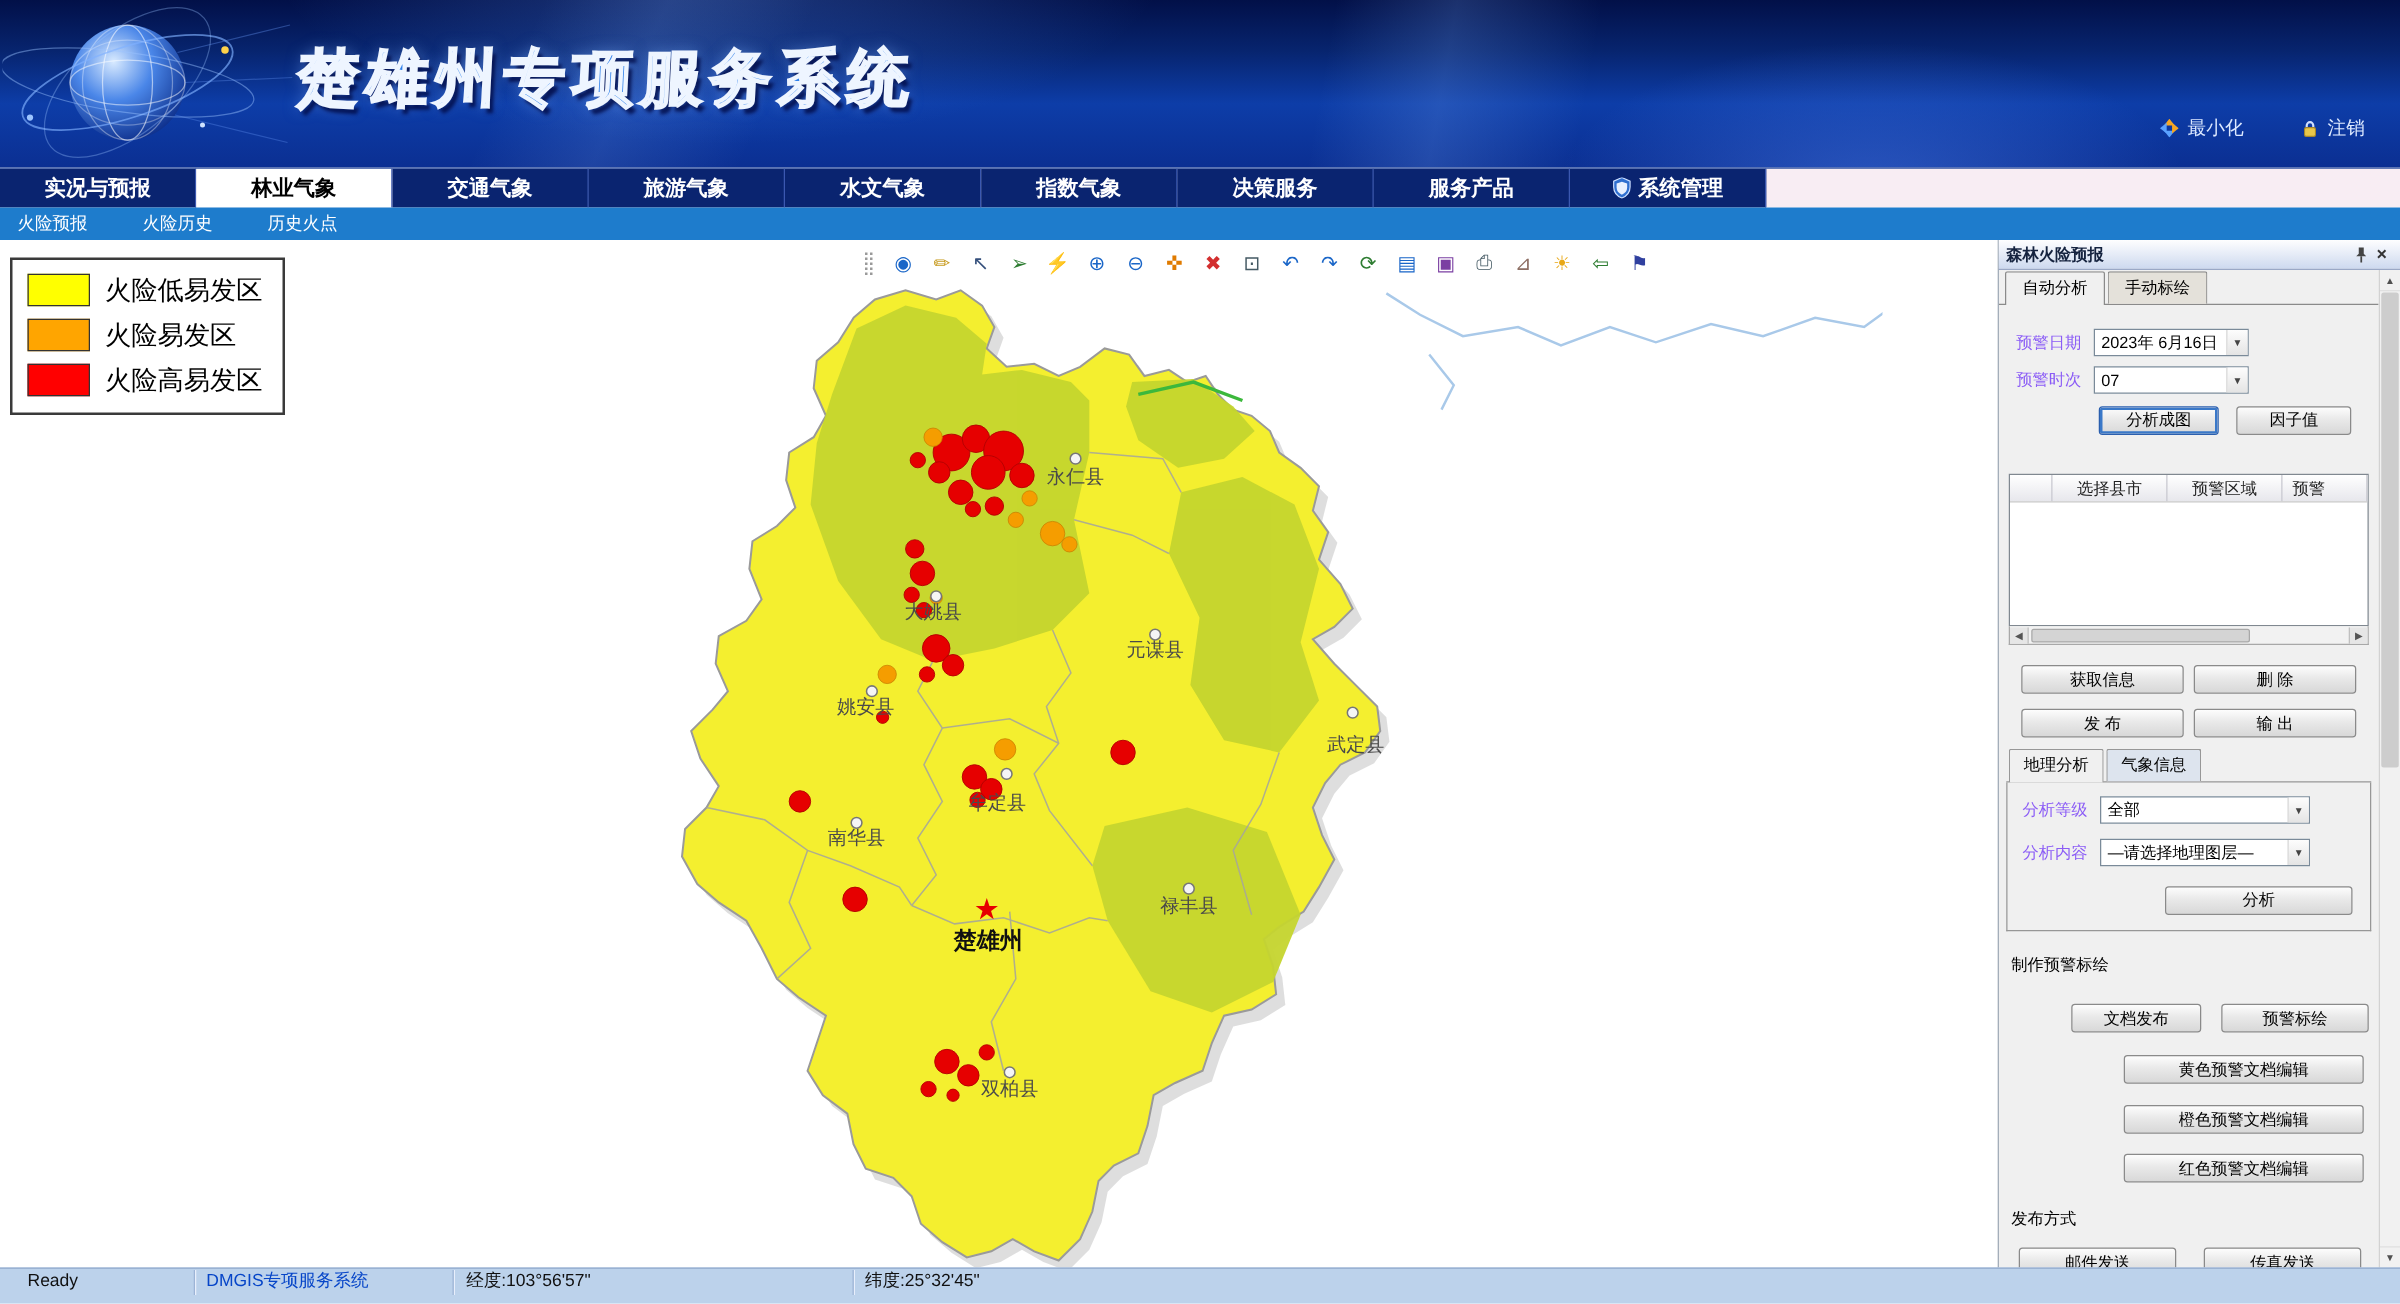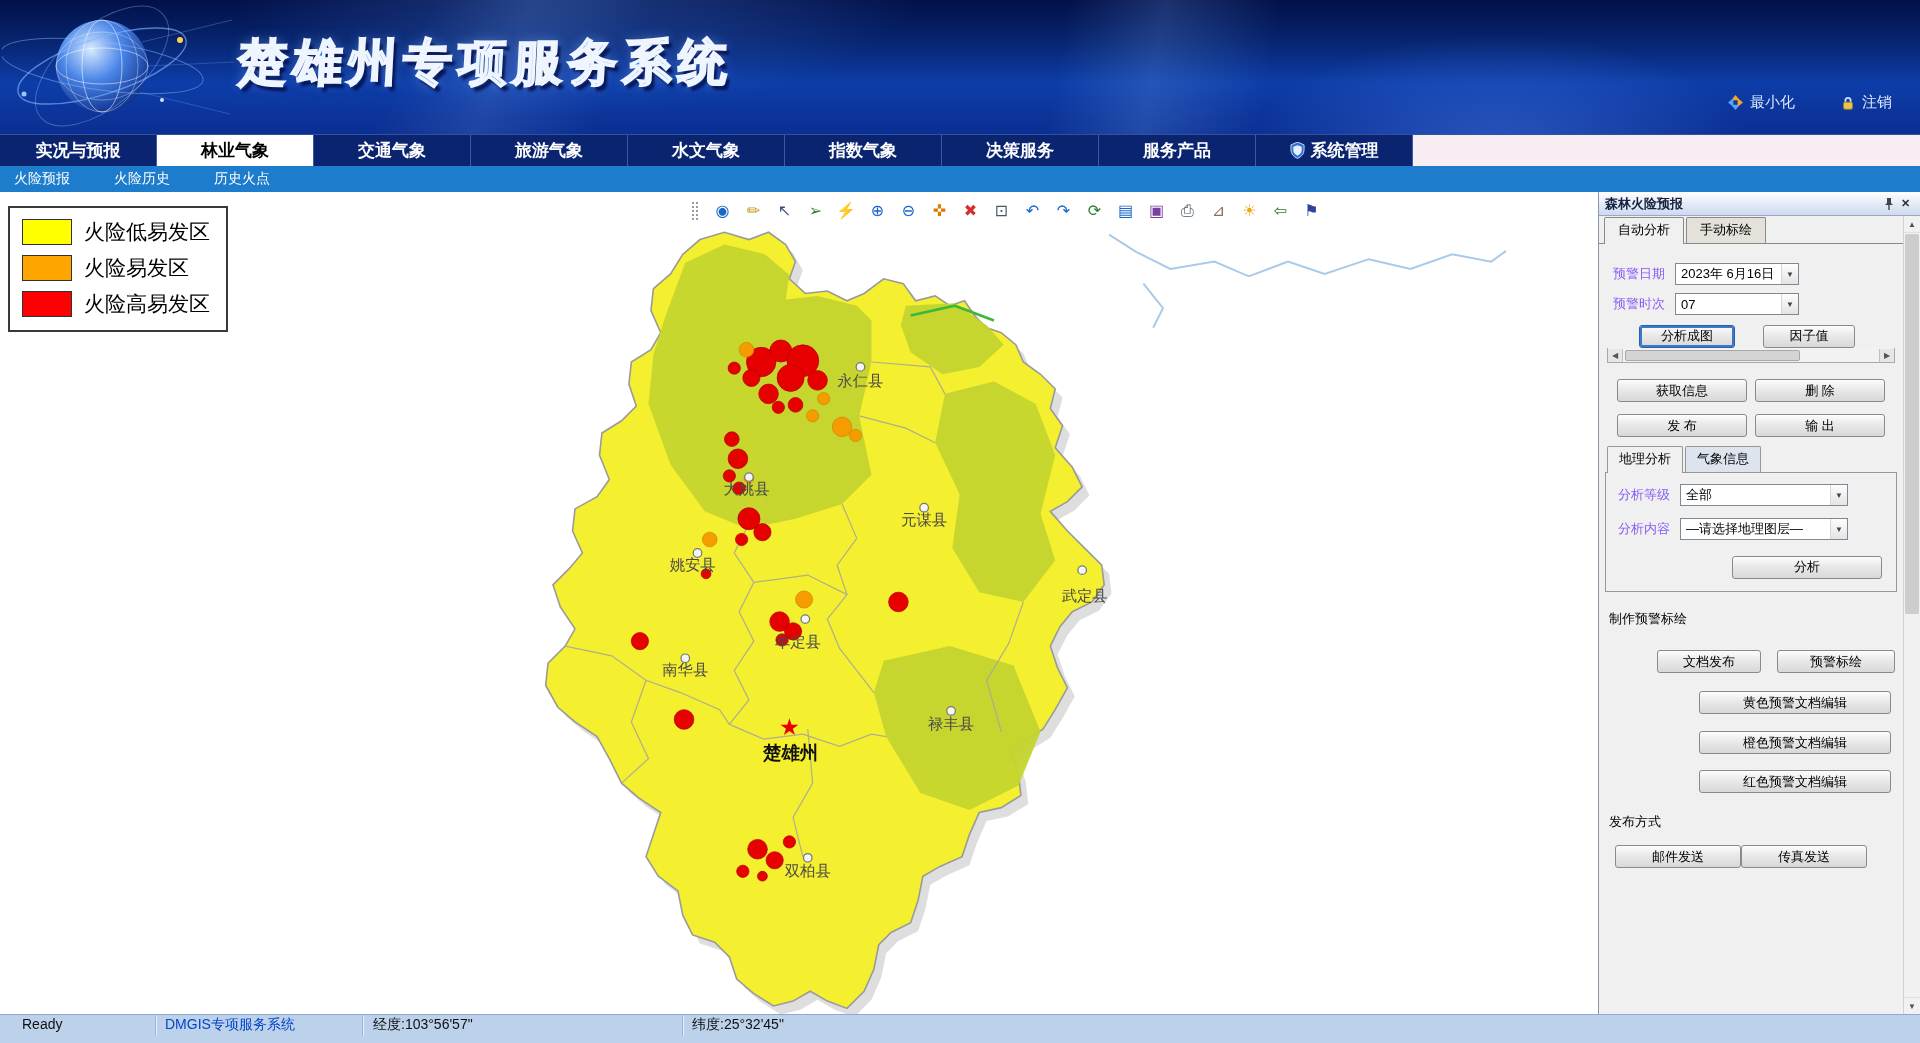--- a/index.html
+++ b/index.html
@@ -104,21 +104,21 @@
   .btnrow { display:flex; justify-content:center; gap:8px; }
 
   .gtabs { display:flex; align-items:flex-end; margin:12px 6px 0 6px; height:24px; border-bottom:1px solid #979797; padding-left:2px; }
   .gtab { padding:3px 11px 4px; font-size:13px; background:#dde4ee; border:1px solid #979797; border-bottom:none; border-radius:2px 2px 0 0; margin-right:2px; cursor:pointer; }
   .gtab.active { background:#f0f0f0; margin-bottom:-1px; padding-bottom:5px; }
   .gbox { margin:0 6px; border:1px solid #979797; border-top:none; padding:10px 4px 12px; }
 
   .seclabel { margin-left:10px; font-size:13px; color:#000; }
   .docrow { display:flex; gap:16px; margin-left:58px; }
   .docbtn { width:192px; margin-left:auto; margin-right:12px; display:flex; }
-  .pubrow { display:flex; margin-left:16px; }
+  .pubrow { display:flex; gap:22px; margin-left:16px; }
 
   .vscroll { width:17px; flex:0 0 17px; background:#f1f1f1; border-left:1px solid #d2d2d2; position:relative; }
   .varrow { position:absolute; left:0; width:16px; height:17px; display:flex; align-items:center; justify-content:center; font-size:8px; color:#505050; background:#f1f1f1; cursor:pointer; }
   .varrow.up { top:0; border-bottom:1px solid #e0e0e0; }
   .varrow.down { bottom:0; border-top:1px solid #e0e0e0; }
   .vthumb { position:absolute; left:1px; top:18px; width:14px; height:380px; background:#cdcdcd; border-radius:2px; cursor:grab; }
 
   
   .statusbar { height:29px; flex:0 0 29px; background:#bcd2eb; border-top:1px solid #8fa8cc; position:relative; font-size:14px; color:#101010; }
   .statusbar span { position:absolute; top:1px; white-space:nowrap; }
@@ -369,25 +369,34 @@
           </div>
 
           <div class="prow" style="margin-top:6px">
             <span class="plabel">预警时次</span>
             <div class="combo" style="width:124px">
               <span>07</span>
               <span class="carrow">▼</span>
             </div>
           </div>
 
-          <div class="prow" style="margin-top:8px; justify-content:center; gap:28px; margin-right:22px">
+          <div class="prow" style="margin-top:8px; justify-content:flex-end; gap:14px; margin-right:22px">
             <button class="wbtn focus" style="width:96px">分析成图</button>
             <button class="wbtn" style="width:92px">因子值</button>
           </div>
 
+          <div class="gridwrap">
+            <div class="ghead">
+              <div class="gcell" style="width:34px"></div>
+              <div class="gcell" style="width:92px">选择县市</div>
+              <div class="gcell" style="width:92px">预警区域</div>
+              <div class="gcell" style="flex:1; justify-content:flex-start; padding-left:8px">预警</div>
+            </div>
+            <div style="height:100px"></div>
+          </div>
           <div class="hscroll">
             <span class="harrow left">◀</span>
             <span class="hthumb"></span>
             <span class="harrow right">▶</span>
           </div>
 
           <div class="btnrow" style="margin-top:16px">
             <button class="wbtn" style="width:130px">获取信息</button>
             <button class="wbtn" style="width:130px">删 除</button>
           </div>

